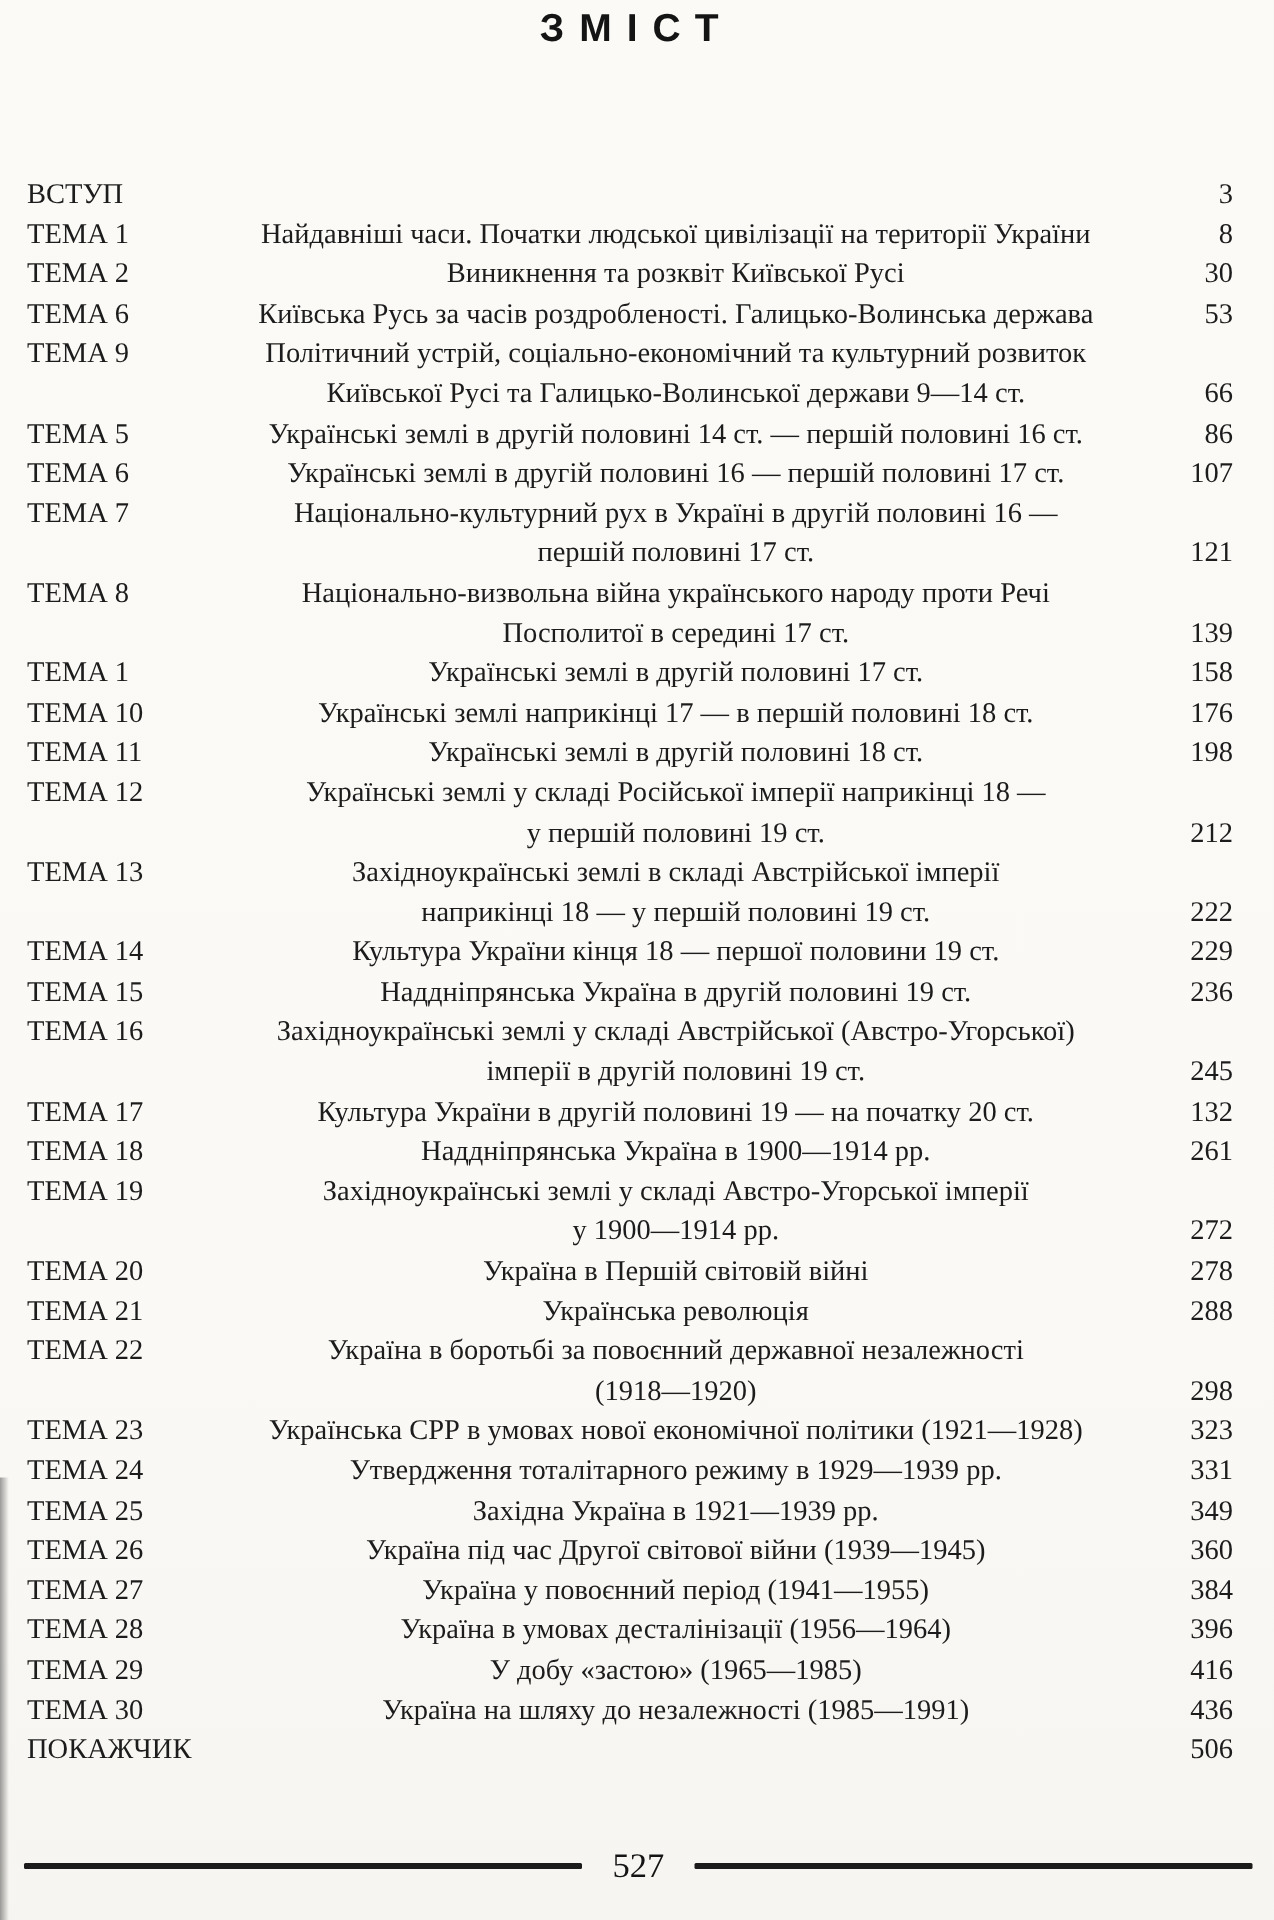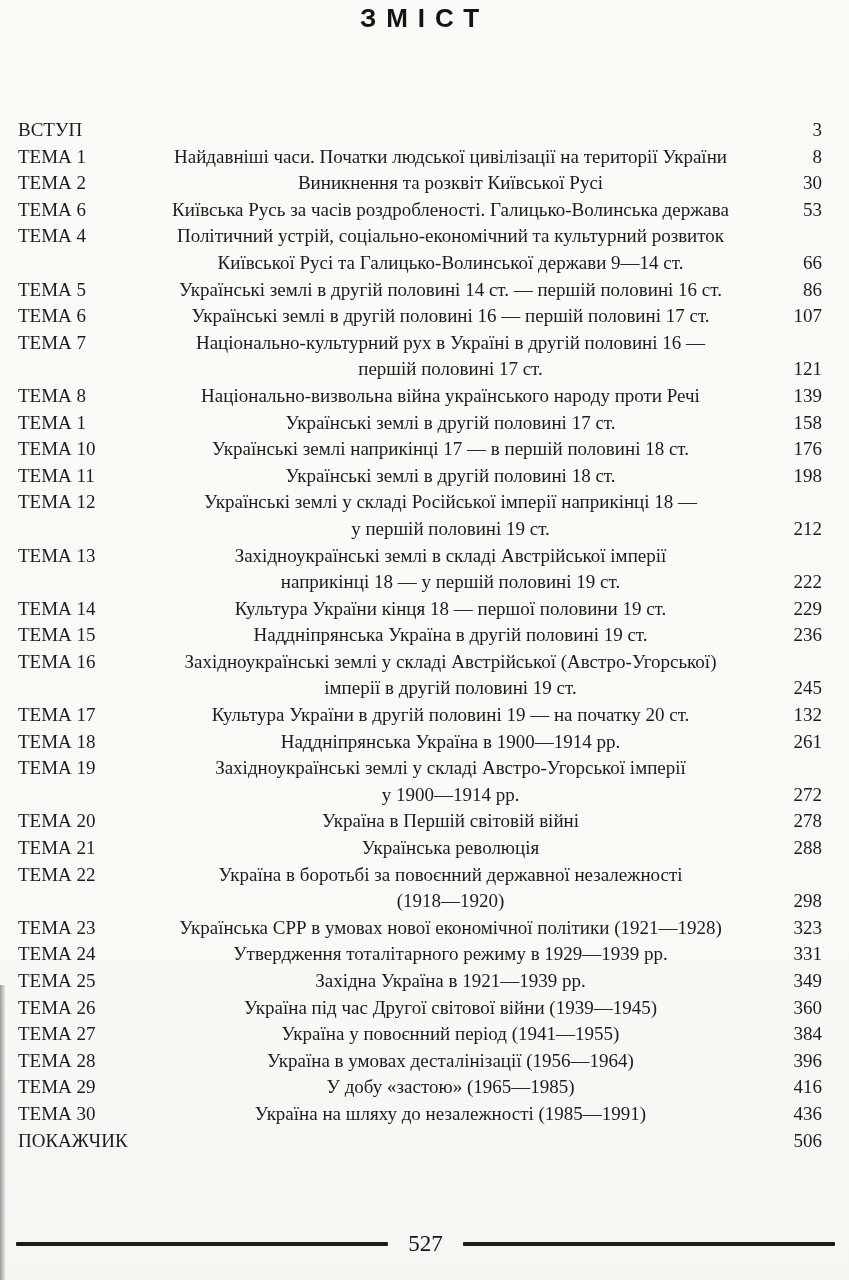--- a/index.html
+++ b/index.html
@@ -98,21 +98,21 @@
 
   <div class="toc-row">
     <span class="toc-label">ТЕМА 6</span>
     <span class="toc-text">
           <div class="toc-line">Київська Русь за часів роздробленості. Галицько-Волинська держава</div>
         </span>
     <span class="toc-page">53</span>
   </div>
 
   <div class="toc-row">
-    <span class="toc-label">ТЕМА 4</span>
+    <span class="toc-label">ТЕМА 9</span>
     <span class="toc-text">
           <div class="toc-line">Політичний устрій, соціально-економічний та культурний розвиток</div>
           <div class="toc-line">Київської Русі та Галицько-Волинської держави 9—14 ст.</div>
         </span>
     <span class="toc-page">66</span>
   </div>
 
   <div class="toc-row">
     <span class="toc-label">ТЕМА 5</span>
     <span class="toc-text">
@@ -135,20 +135,21 @@
           <div class="toc-line">Національно-культурний рух в Україні в другій половині 16 —</div>
           <div class="toc-line">першій половині 17 ст.</div>
         </span>
     <span class="toc-page">121</span>
   </div>
 
   <div class="toc-row">
     <span class="toc-label">ТЕМА 8</span>
     <span class="toc-text">
           <div class="toc-line">Національно-визвольна війна українського народу проти Речі</div>
+          <div class="toc-line">Посполитої в середині 17 ст.</div>
         </span>
     <span class="toc-page">139</span>
   </div>
 
   <div class="toc-row">
     <span class="toc-label">ТЕМА 1</span>
     <span class="toc-text">
           <div class="toc-line">Українські землі в другій половині 17 ст.</div>
         </span>
     <span class="toc-page">158</span>

